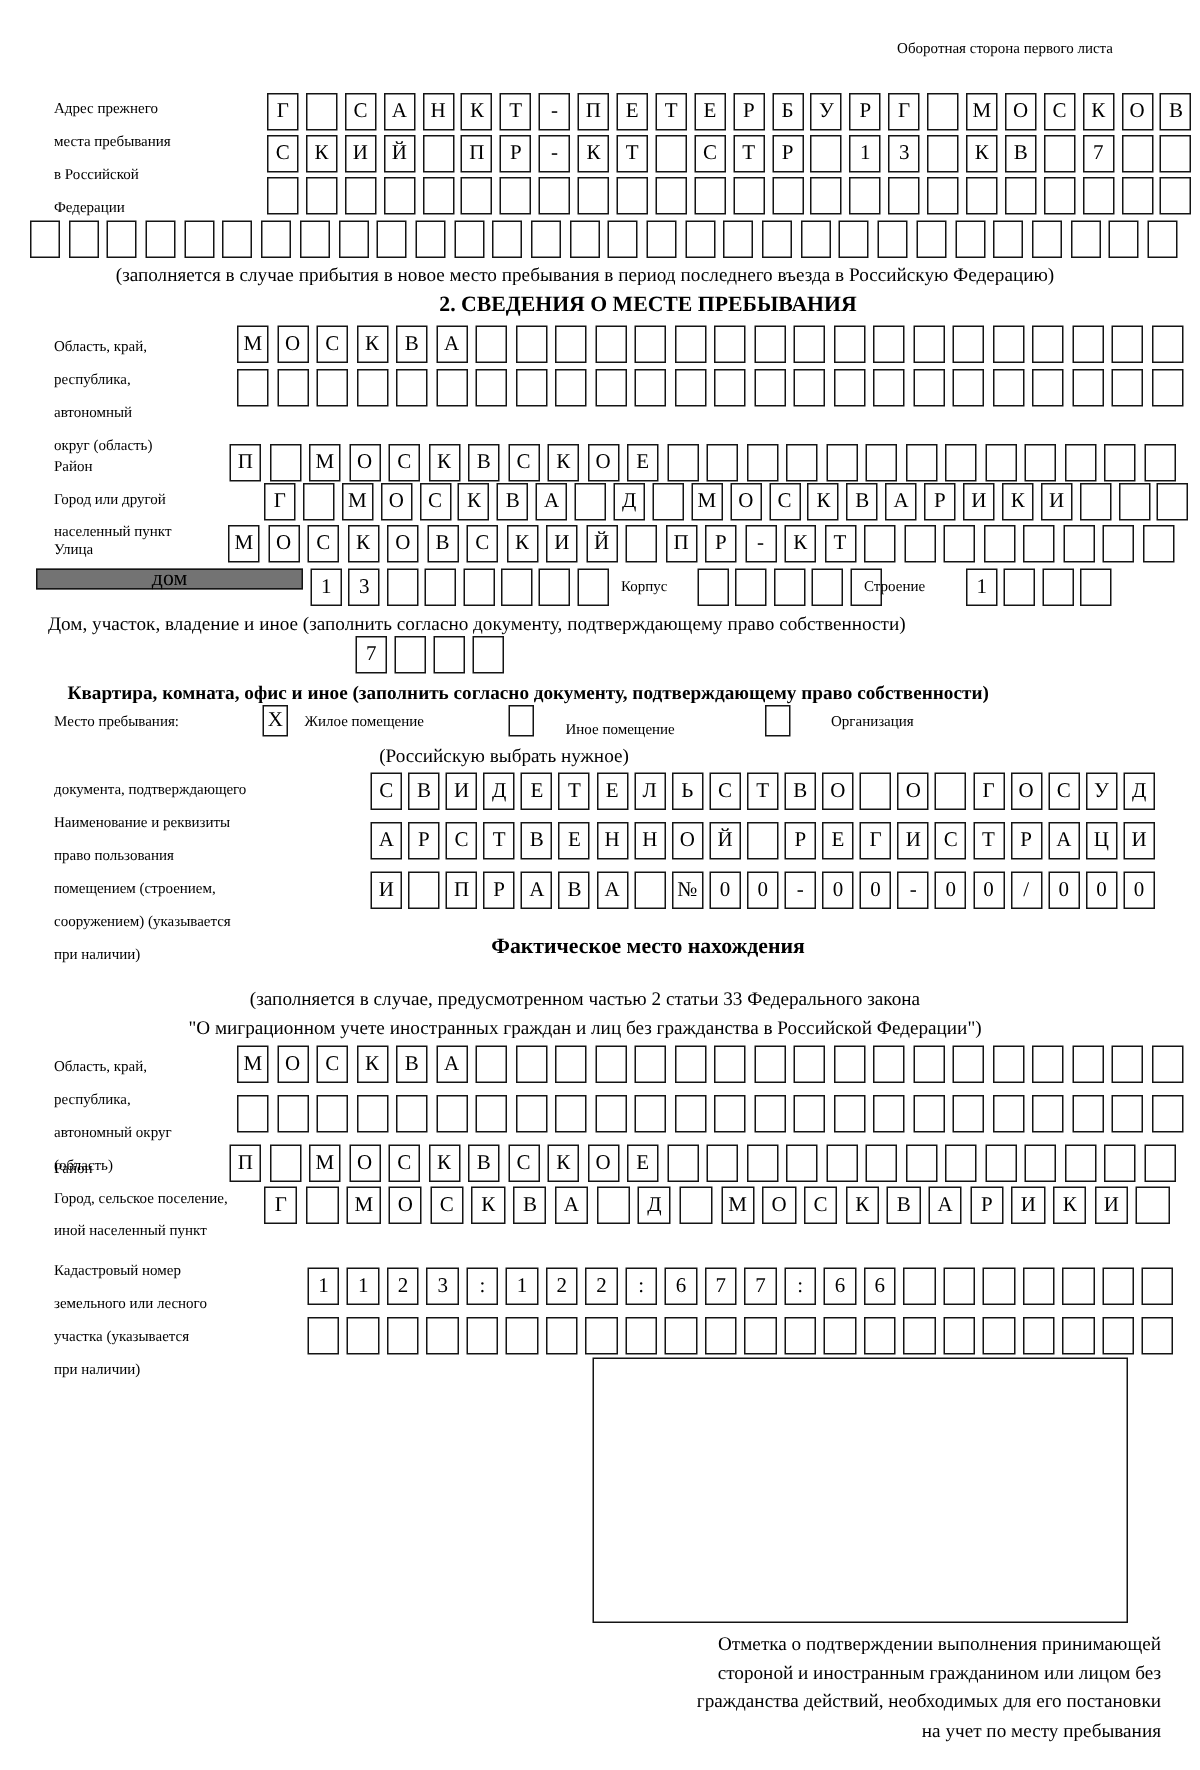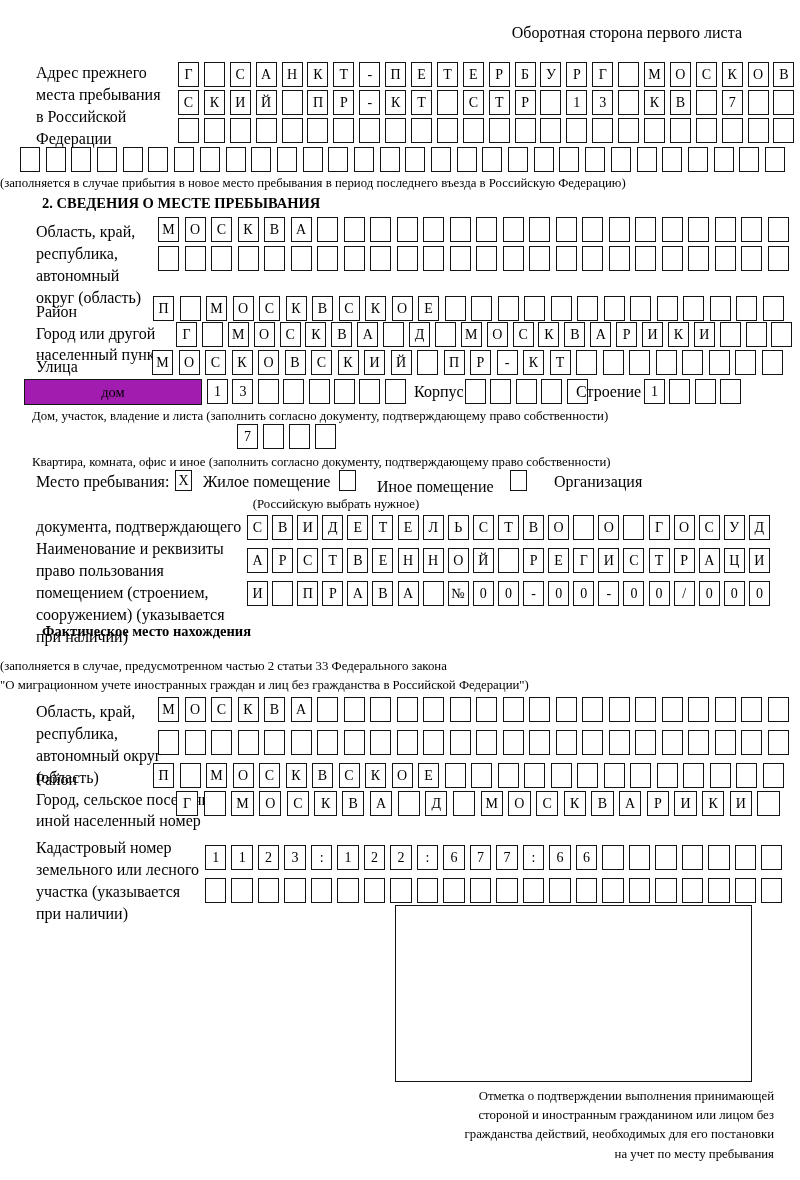--- a/index.html
+++ b/index.html
@@ -1,30 +1,30 @@
 <!DOCTYPE html>
 <html><head>
 <meta charset="utf-8">
 <style>
   html,body{margin:0;padding:0;background:#fff;}
   body{width:800px;height:1180px;font-family:"Liberation Serif",serif;color:#000;}
   .page{position:relative;width:800px;height:1180px;background:#fff;overflow:hidden;}
   .abs{position:absolute;}
-  .label{font-size:16px;line-height:22px;white-space:nowrap;}
+  .label{font-size:10px;line-height:22px;white-space:nowrap;}
   .lh21{line-height:21px;}
   .caption{font-size:12.8px;white-space:nowrap;}
   .title{font-weight:bold;font-size:14.5px;white-space:nowrap;padding-left:42px;}
-  .center{left:0;width:780px;text-align:left;}
+  .center{left:0;width:780px;text-align:center;}
   .cellrow{position:absolute;display:flex;}
   .cell{flex:0 0 auto;width:21px;height:25px;border:1.7px solid #141414;box-sizing:border-box;
         display:flex;align-items:center;justify-content:center;font-size:14px;background:#fff;}
   .gA{gap:4.9px}.gB{gap:5.7px}.gC{gap:5.5px}.gD{gap:4.9px}.gE{gap:4.4px}.gF{gap:4.1px}.gG{gap:5.4px}.gH{gap:5.2px}
   .w20 .cell{width:20px}.w223 .cell{width:22.3px}.w213 .cell{width:21.3px}
-  .widebox{position:absolute;height:26px;border:1.7px solid #141414;box-sizing:border-box;
-           display:flex;align-items:center;justify-content:center;font-size:14.5px;background:#a21caf;}
+  .widebox{position:absolute;height:14px;border:1.7px solid #141414;box-sizing:border-box;
+           display:flex;align-items:center;justify-content:center;font-size:14.5px;background:#737373;}
   .checkbox{position:absolute;width:17px;height:21px;border:1.6px solid #141414;box-sizing:border-box;
             display:flex;align-items:center;justify-content:center;font-size:14px;background:#fff;}
   .markbox{position:absolute;border:1.8px solid #141414;box-sizing:border-box;background:#fff;}
   .capblock{position:absolute;text-align:center;font-size:12.8px;line-height:19.2px;}
 </style>
 </head>
 <body>
 
 <div class="page">
 
@@ -315,29 +315,29 @@
       <span class="cell"></span>
       <span class="cell"></span>
     </div>
   <div class="abs label" style="top:381px;left:576px;">Строение</div>
   <div class="cellrow gE" style="top:379px;left:644px;">
       <span class="cell">1</span>
       <span class="cell"></span>
       <span class="cell"></span>
       <span class="cell"></span>
     </div>
-  <div class="abs caption" style="top:409px;left:32px;">Дом, участок, владение и листа (заполнить согласно документу, подтверждающему право собственности)</div>
+  <div class="abs caption" style="top:409px;left:32px;">Дом, участок, владение и иное (заполнить согласно документу, подтверждающему право собственности)</div>
 
   <div class="cellrow gA" style="top:424px;left:237px;">
       <span class="cell">7</span>
       <span class="cell"></span>
       <span class="cell"></span>
       <span class="cell"></span>
     </div>
-  <div class="abs caption" style="top:455px;left:32px;">Квартира, комната, офис и иное (заполнить согласно документу, подтверждающему право собственности)</div>
+  <div class="abs caption" style="top:455px;left:45px;font-weight:bold;">Квартира, комната, офис и иное (заполнить согласно документу, подтверждающему право собственности)</div>
 
   <div class="abs label" style="top:471px;left:36px;">Место пребывания:</div>
   <div class="checkbox" style="top:470px;left:175px;">X</div>
   <div class="abs label" style="top:471px;left:203px;font-family:Liberation Serif, serif;">Жилое помещение</div>
   <div class="checkbox" style="top:470px;left:339px;"></div>
   <div class="abs label" style="top:476px;left:377px;">Иное помещение</div>
   <div class="checkbox" style="top:470px;left:510px;"></div>
   <div class="abs label" style="top:471px;left:554px;">Организация</div>
   <div class="abs caption" style="top:497px;left:136px;width:400px;text-align:center;">(Российскую выбрать нужное)</div>
 
@@ -505,21 +505,21 @@
       <span class="cell"></span>
       <span class="cell"></span>
       <span class="cell"></span>
       <span class="cell"></span>
       <span class="cell"></span>
       <span class="cell"></span>
     </div>
 
   <div class="abs" style="top:789px;left:36px;">
     <div class="label lh21">Город, сельское поселение,</div>
-    <div class="label lh21">иной населенный номер</div>
+    <div class="label lh21">иной населенный пункт</div>
   </div>
   <div class="cellrow gG w223" style="top:791px;left:176px;">
       <span class="cell">Г</span>
       <span class="cell"></span>
       <span class="cell">М</span>
       <span class="cell">О</span>
       <span class="cell">С</span>
       <span class="cell">К</span>
       <span class="cell">В</span>
       <span class="cell">А</span>

